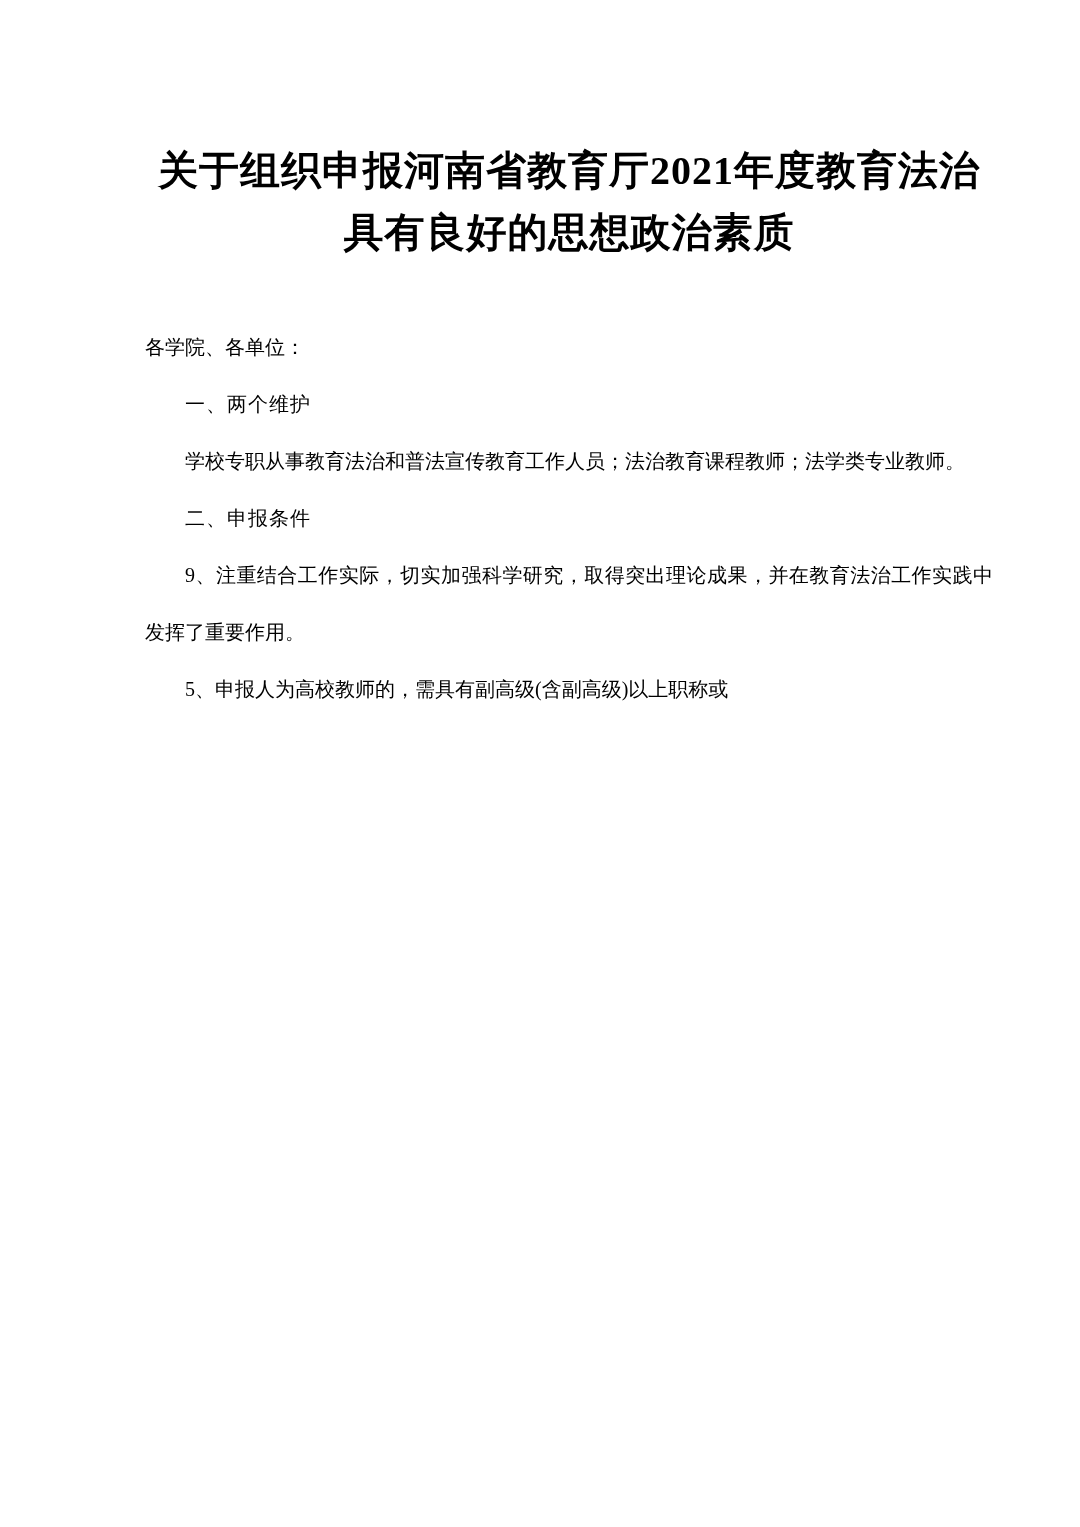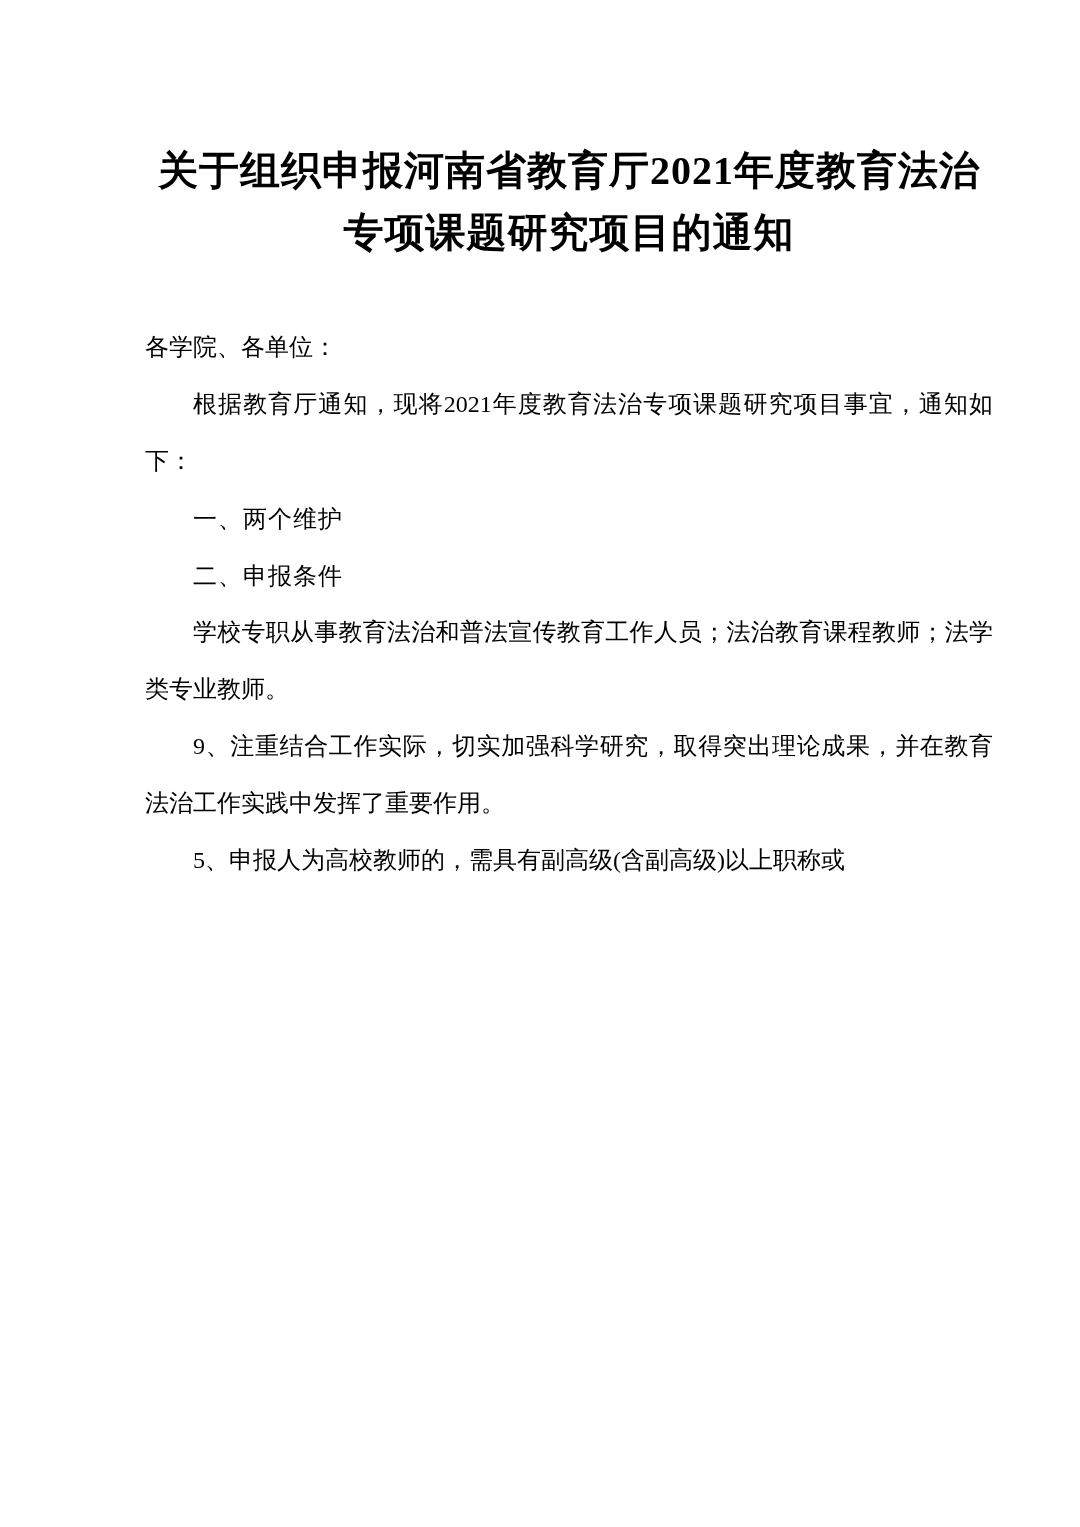--- a/index.html
+++ b/index.html
@@ -22,21 +22,21 @@
     line-height: 62px;
     font-weight: 700;
     text-align: center;
     font-family: "Liberation Serif", "DejaVu Serif", serif;
     letter-spacing: 1px;
   }
   .title-line { display: block; }
 
   .doc-body p {
     margin: 0;
-    font-size: 24px;
+    font-size: 20px;
     line-height: 57px;
     text-align: justify;
     font-weight: 400;
   }
 
   .salutation { text-indent: 0; }
   .para { text-indent: 2em; }
 
   .heading {
     font-weight: 700;
@@ -44,34 +44,33 @@
     letter-spacing: 1px;
   }
 </style>
 </head>
 <body>
 
 <div class="page">
 
   <h1 class="doc-title">
     <span class="title-line">关于组织申报河南省教育厅2021年度教育法治</span>
-    <span class="title-line">专项课题研究项目的通知</span>
+    <span class="title-line">具有良好的思想政治素质</span>
   </h1>
 
   <div class="doc-body">
 
     <p class="salutation">各学院、各单位：</p>
 
-    <p class="para">根据教育厅通知，现将2021年度教育法治专项课题研究项目事宜，通知如下：</p>
 
     <p class="para heading">一、两个维护</p>
 
+    <p class="para">学校专职从事教育法治和普法宣传教育工作人员；法治教育课程教师；法学类专业教师。</p>
+
     <p class="para heading">二、申报条件</p>
-
-    <p class="para">学校专职从事教育法治和普法宣传教育工作人员；法治教育课程教师；法学类专业教师。</p>
 
 
 
     <p class="para">9、注重结合工作实际，切实加强科学研究，取得突出理论成果，并在教育法治工作实践中发挥了重要作用。</p>
 
 
     <p class="para">5、申报人为高校教师的，需具有副高级(含副高级)以上职称或</p>
 
   </div>
 </div>

